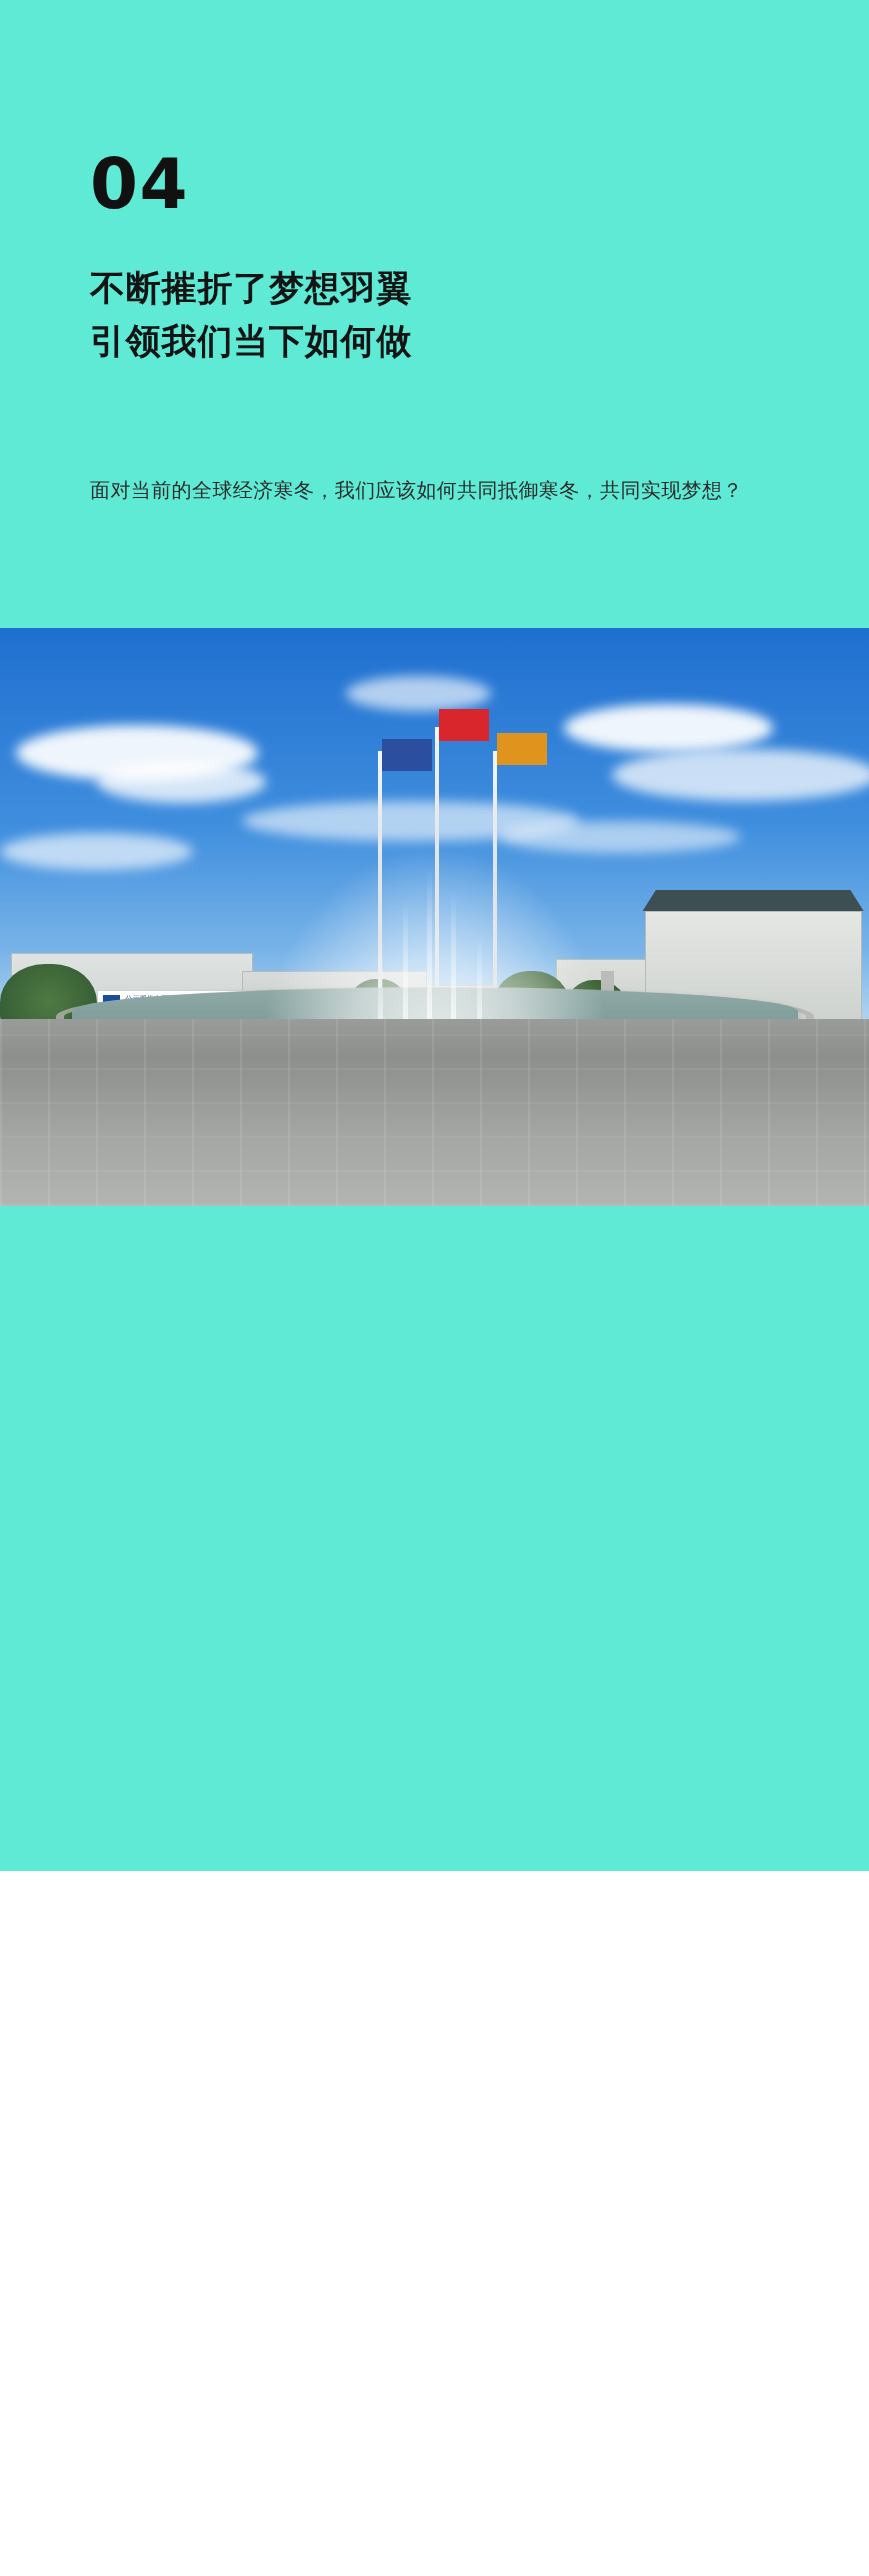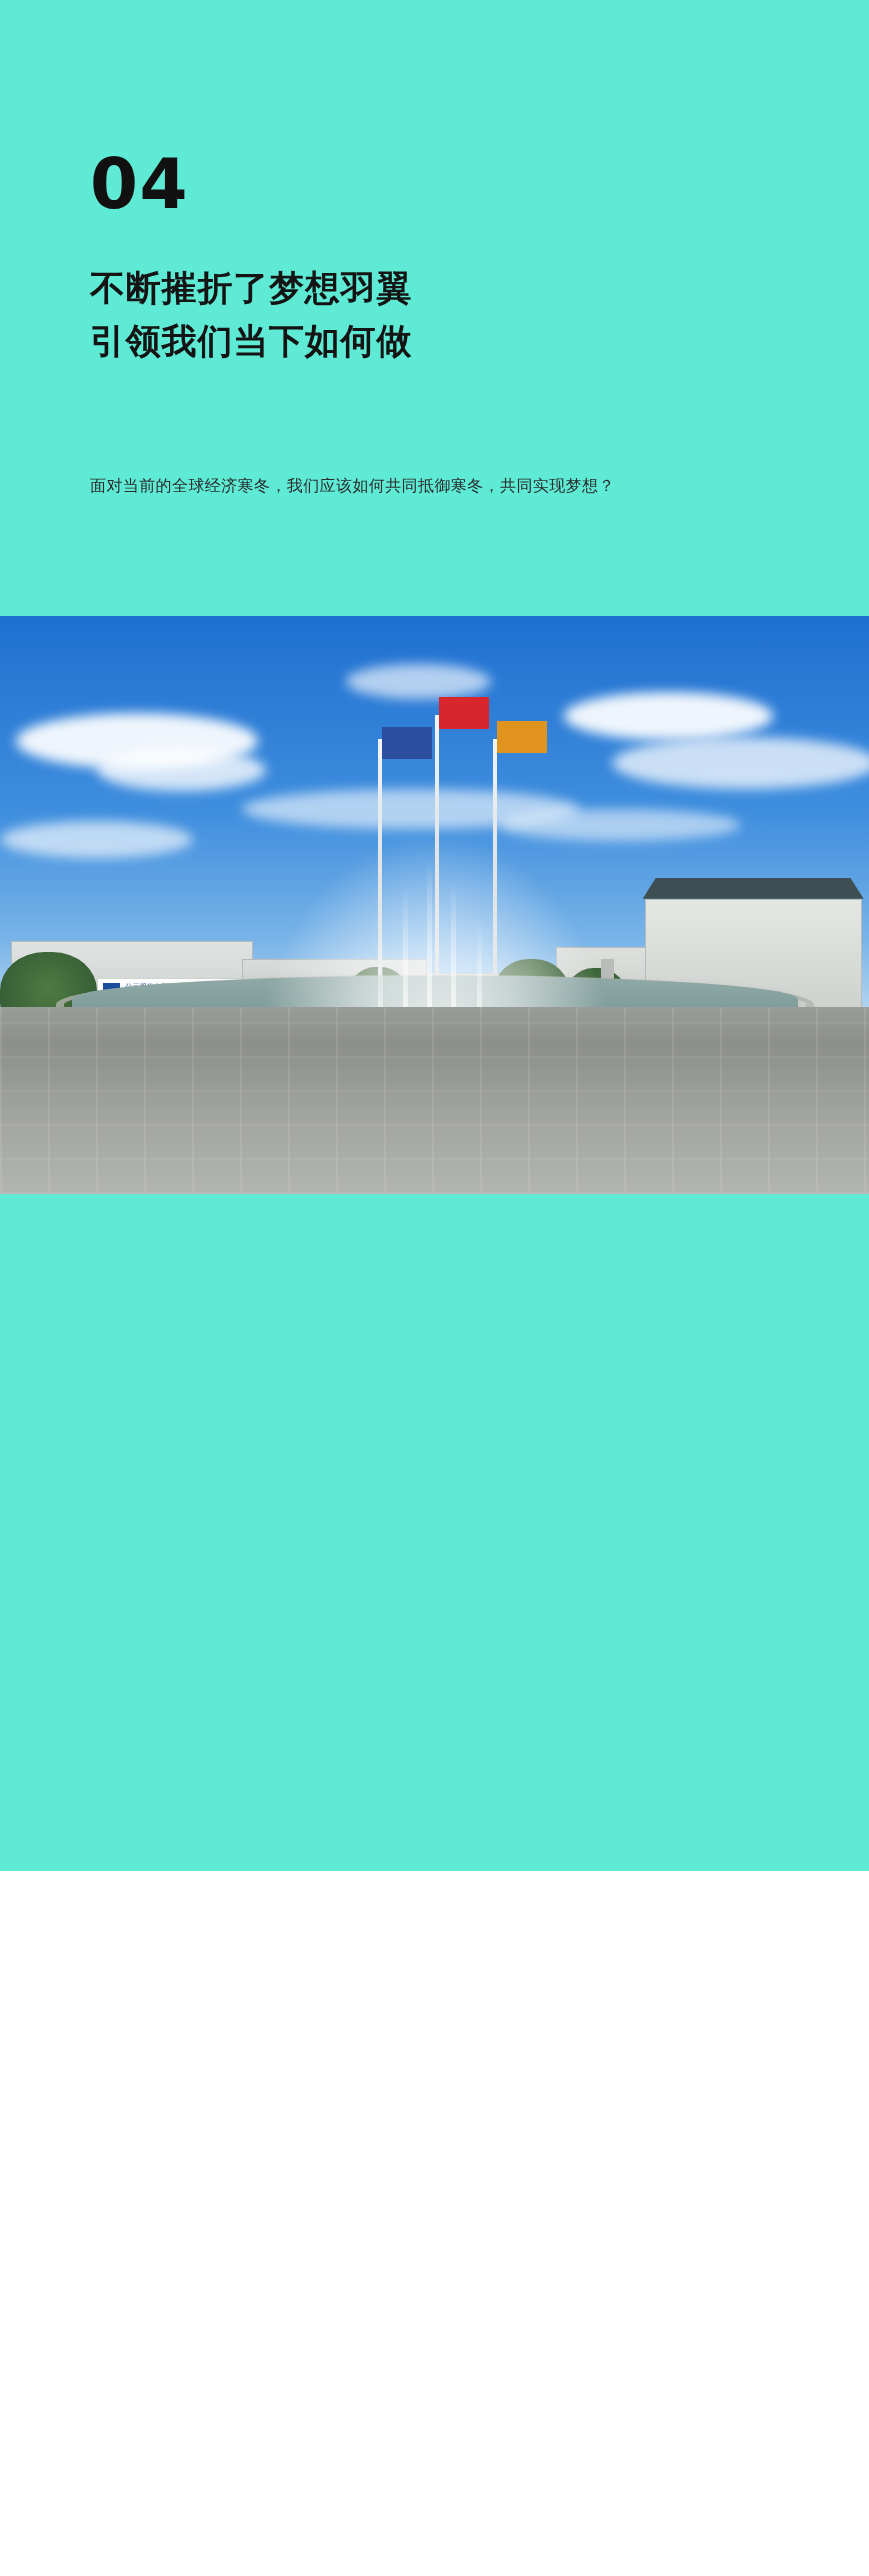--- a/index.html
+++ b/index.html
@@ -44,21 +44,21 @@
     color: #141414;
     letter-spacing: 0.8px;
   }
   .section-title div {
     white-space: nowrap;
   }
   .paragraphs {
     margin-top: 103px;
   }
   .para {
-    font-size: 16px;
+    font-size: 20px;
     line-height: 2.05;
     color: #2b2b2b;
     text-align: justify;
     text-justify: inter-ideograph;
     letter-spacing: 0.4px;
   }
   .para + .para {
     margin-top: 45px;
   }
   .photo-wrap {

